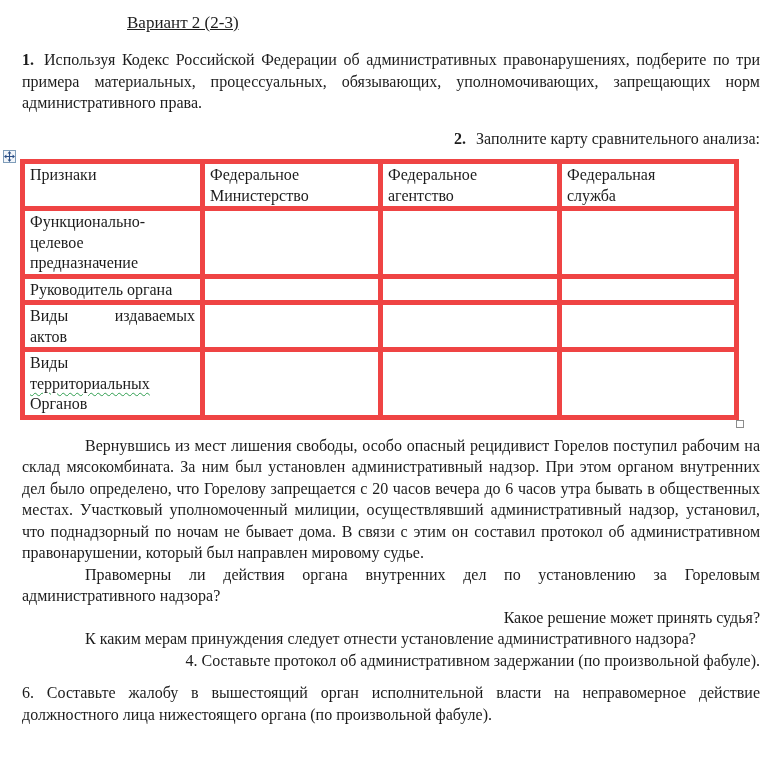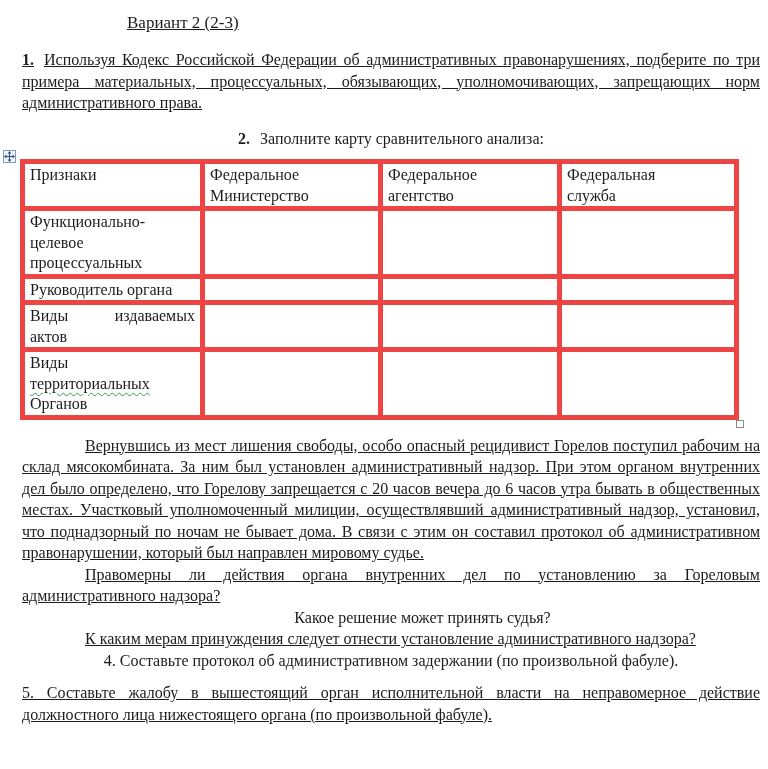--- a/index.html
+++ b/index.html
@@ -19,22 +19,22 @@
     line-height: 21.5px;
   }
   p { margin: 0; }
   .title {
     font-size: 17px;
     font-weight: 400;
     text-decoration: underline;
     margin: 4px 0 0 105px;
     line-height: 22px;
   }
-  .para { text-align: justify; text-decoration: underline; }
-  .single { text-align: center; }
+  .para { text-align: justify; }
+  .single { text-align: right; }
   .num { font-weight: 700; margin-right: 10px; }
   .mt-p1 { margin-top: 15px; }
   .mt-p2 { margin-top: 14px; }
   .mt-item3 { margin-top: 11px; }
   .mt-story { margin-top: 15px; }
   .mt-item5 { margin-top: 11px; }
   .indent { text-indent: 63px; }
 
   
   .table-wrap {
@@ -131,21 +131,21 @@
           <td>
             <span class="cell-line">Федеральная</span>
             <span class="cell-line">служба</span>
           </td>
         </tr>
 
         <tr class="r1">
           <td>
             <span class="cell-line">Функционально-</span>
             <span class="cell-line">целевое</span>
-            <span class="cell-line">процессуальных</span>
+            <span class="cell-line">предназначение</span>
           </td>
           <td></td>
           <td></td>
           <td></td>
         </tr>
 
         <tr class="r2">
           <td>
             <span class="cell-line">Руководитель органа</span>
           </td>
@@ -187,15 +187,15 @@
   <p class="para indent mt-story">Вернувшись из мест лишения свободы, особо опасный рецидивист Горелов поступил рабочим на склад мясокомбината. За ним был установлен административный надзор. При этом органом внутренних дел было определено, что Горелову запрещается с 20 часов вечера до 6 часов утра бывать в общественных местах. Участковый уполномоченный милиции, осуществлявший административный надзор, установил, что поднадзорный по ночам не бывает дома. В связи с этим он составил протокол об административном правонарушении, который был направлен мировому судье.</p>
 
   <p class="para indent">Правомерны ли действия органа внутренних дел по установлению за Гореловым административного надзора?</p>
 
   <p class="single indent">Какое решение может принять судья?</p>
 
   <p class="para indent">К каким мерам принуждения следует отнести установление административного надзора?</p>
 
   <p class="single">4. Составьте протокол об административном задержании (по произвольной фабуле).</p>
 
-  <p class="para mt-item5">5. Составьте жалобу в вышестоящий орган исполнительной власти на неправомерное действие должностного лица нижестоящего органа (по произвольной фабуле).</p>
+  <p class="para mt-item5">6. Составьте жалобу в вышестоящий орган исполнительной власти на неправомерное действие должностного лица нижестоящего органа (по произвольной фабуле).</p>
 
 </div>
 
 </body></html>

